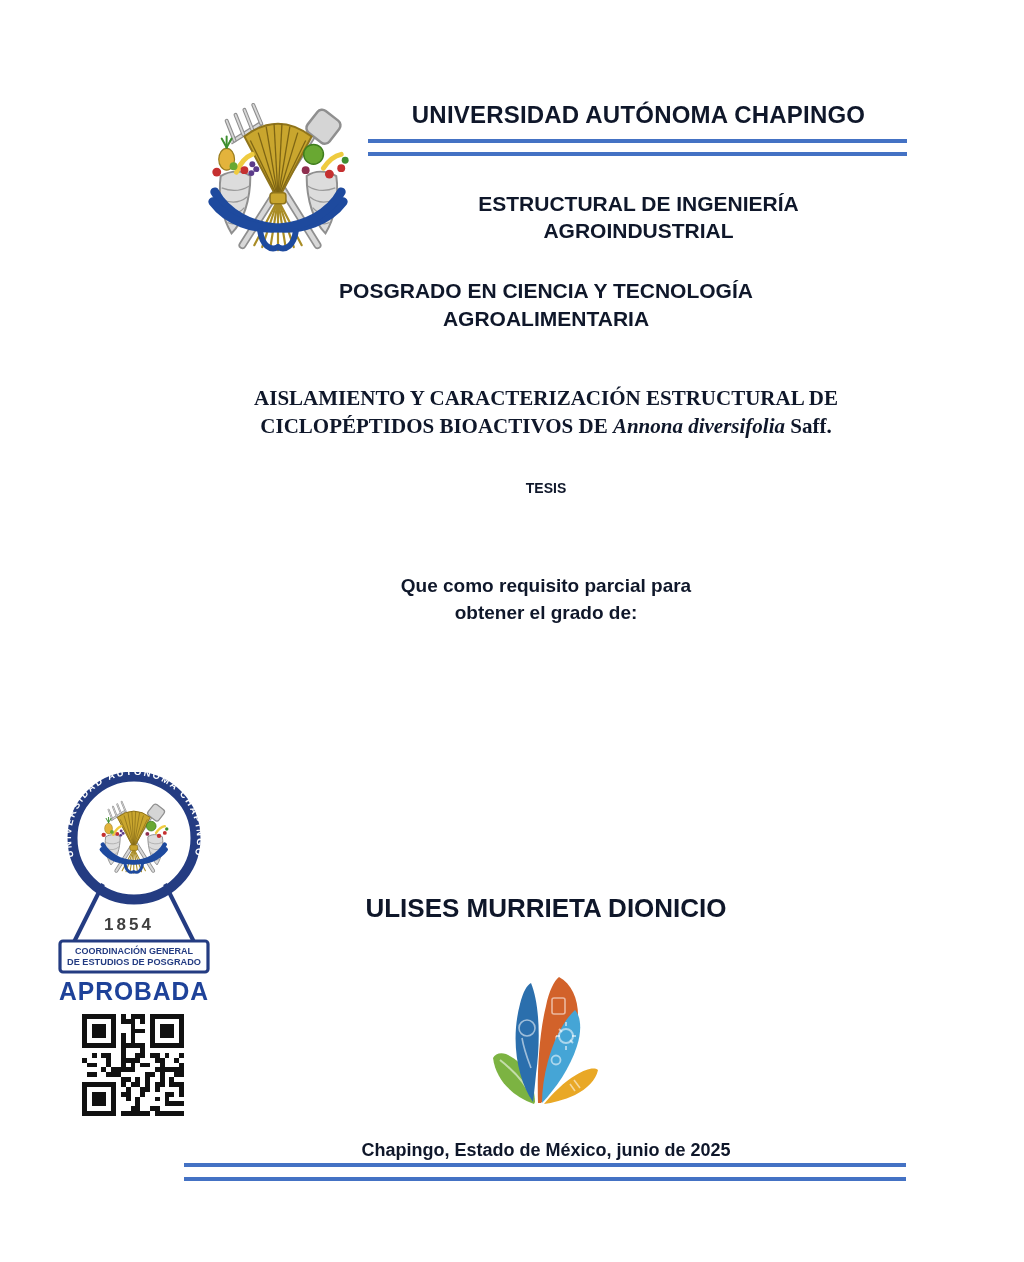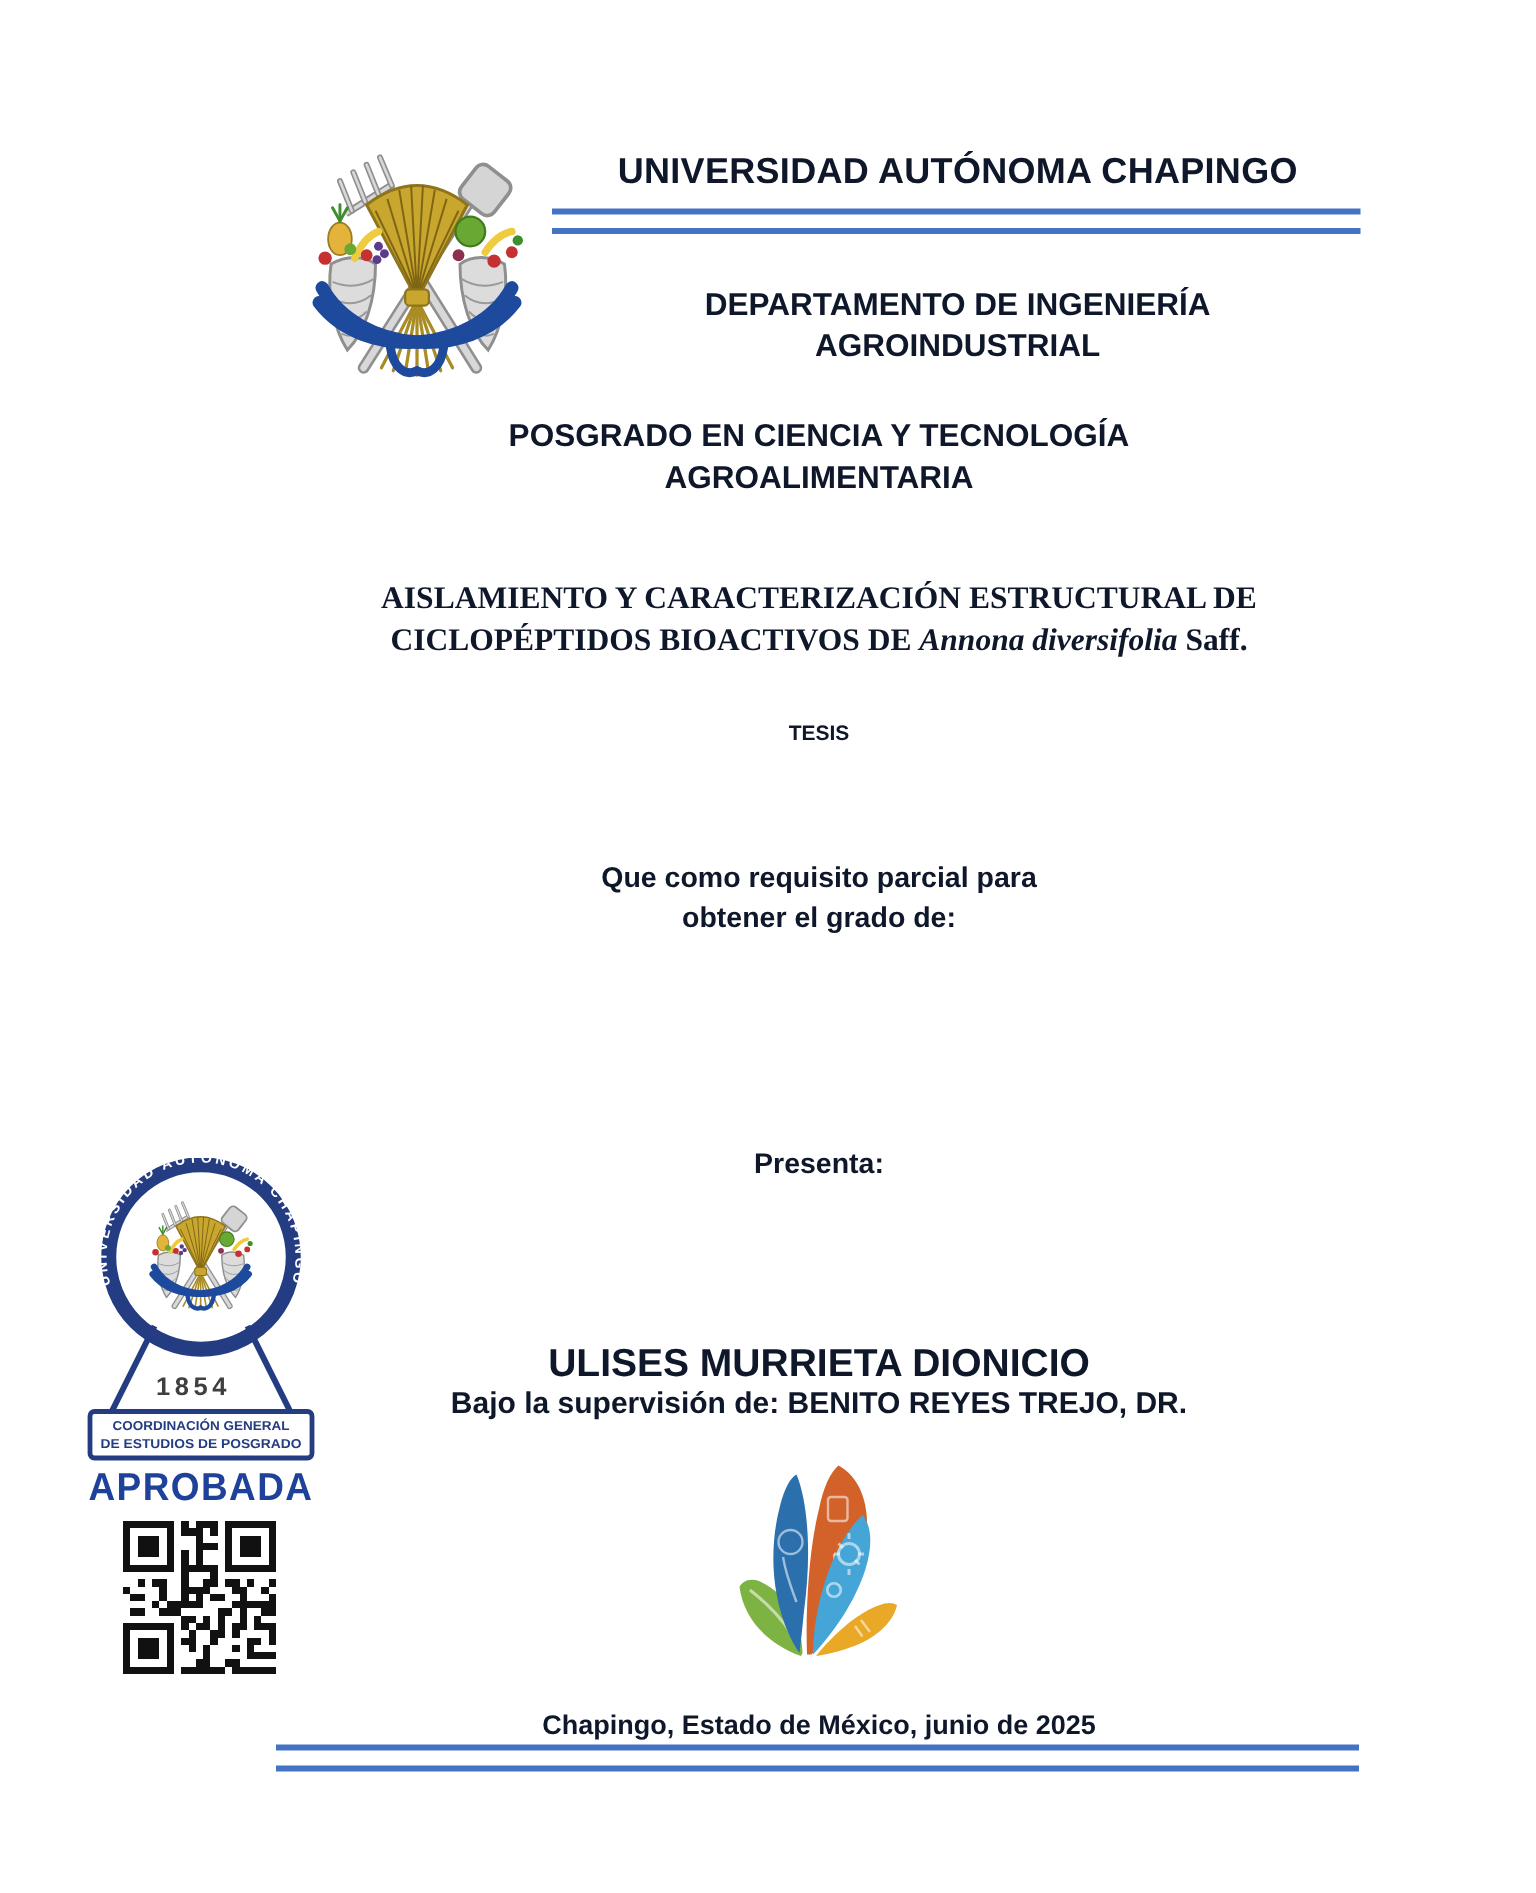--- a/index.html
+++ b/index.html
@@ -153,44 +153,42 @@
 <div class="page">
 
   <svg class="abs emblem-top" width="163" height="170" viewBox="0 0 165 170">
     <use href="#chapingo-emblem"></use>
   </svg>
 
   <div class="abs ctr univ-title">UNIVERSIDAD AUTÓNOMA CHAPINGO</div>
   <div class="abs hdr-rules"></div>
 
   <div class="abs ctr dept">
-    <div class="dept-inner">DEPARTAMENTO DE INGENIERÍA AGROINDUSTRIAL</div>
+    <div class="dept-inner">ESTRUCTURAL DE INGENIERÍA AGROINDUSTRIAL</div>
   </div>
 
   <div class="abs bodycol">
     <div class="program">
       <div class="program-inner">POSGRADO EN CIENCIA Y TECNOLOGÍA AGROALIMENTARIA</div>
     </div>
 
     <div class="title">
       <div class="title-inner">
         <span>AISLAMIENTO Y CARACTERIZACIÓN ESTRUCTURAL DE CICLOPÉPTIDOS BIOACTIVOS DE </span><span class="species">Annona diversifolia</span><span> Saff.</span>
       </div>
     </div>
 
     <div class="tesis">TESIS</div>
 
     <div class="requirement">
       <div>Que como requisito parcial para</div>
       <div>obtener el grado de:</div>
     </div>
 
-    <div class="presenta">Presenta:</div>
     <div class="author">ULISES MURRIETA DIONICIO</div>
-    <div class="supervision">Bajo la supervisión de: BENITO REYES TREJO, DR.</div>
     <div class="footer-text">Chapingo, Estado de México, junio de 2025</div>
   </div>
 
   <svg class="abs stamp" width="155" height="232" viewBox="0 0 155 232">
 
     <line x1="46" y1="112" x2="17" y2="170" class="navy-stroke" stroke-width="4"></line>
     <line x1="108" y1="112" x2="137" y2="170" class="navy-stroke" stroke-width="4"></line>
     <circle cx="77" cy="66" r="54" fill="#ffffff"></circle>
 
     <circle cx="77" cy="66" r="61.5" fill="none" class="navy-stroke" stroke-width="10"></circle>

